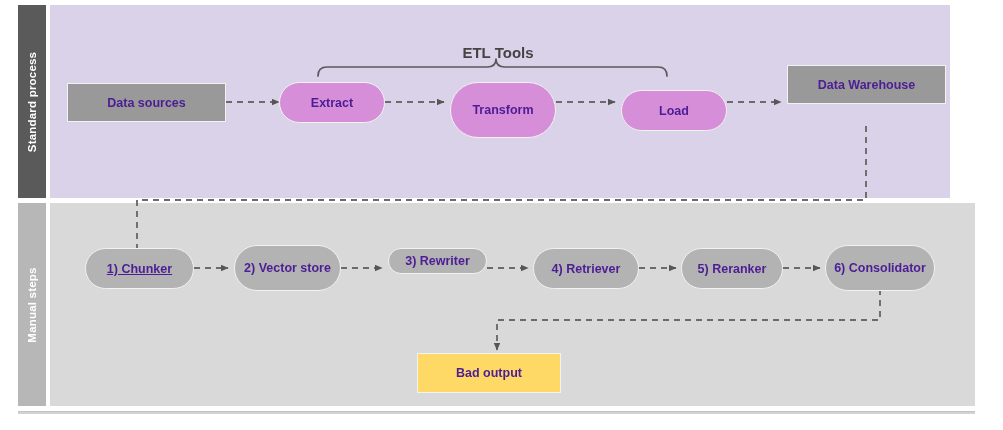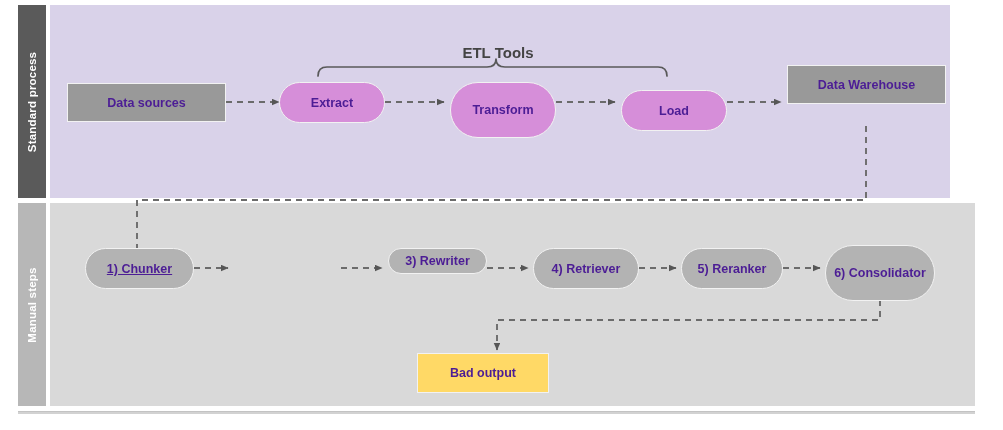--- a/index.html
+++ b/index.html
@@ -148,34 +148,37 @@
   <div class="node gray" style="left:787px; top:65px; width:159px; height:39px;">
     <span>Data Warehouse</span>
   </div>
 
   <div id="etl-label">ETL Tools</div>
 
   <div class="node pill" style="left:85px; top:248px; width:109px; height:41px;text-decoration:underline;">
     <span>1) Chunker</span>
   </div>
 
+  <div class="node pill" style="left:234px; top:245px; width:107px; height:46px;">
+    <span>2) Vector store</span>
+  </div>
 
   <div class="node pill" style="left:388px; top:248px; width:99px; height:26px;">
     <span>3) Rewriter</span>
   </div>
 
   <div class="node pill" style="left:533px; top:248px; width:106px; height:41px;">
     <span>4) Retriever</span>
   </div>
 
   <div class="node pill" style="left:681px; top:248px; width:102px; height:41px;">
     <span>5) Reranker</span>
   </div>
 
-  <div class="node pill" style="left:825px; top:245px; width:110px; height:56px;">
+  <div class="node pill" style="left:825px; top:245px; width:110px; height:46px;">
     <span>6) Consolidator</span>
   </div>
 
-  <div class="node yellow" style="left:417px; top:353px; width:132px; height:40px;">
+  <div class="node yellow" style="left:417px; top:353px; width:144px; height:40px;">
     <span>Bad output</span>
   </div>
 
 </div>
 
 </body></html>

